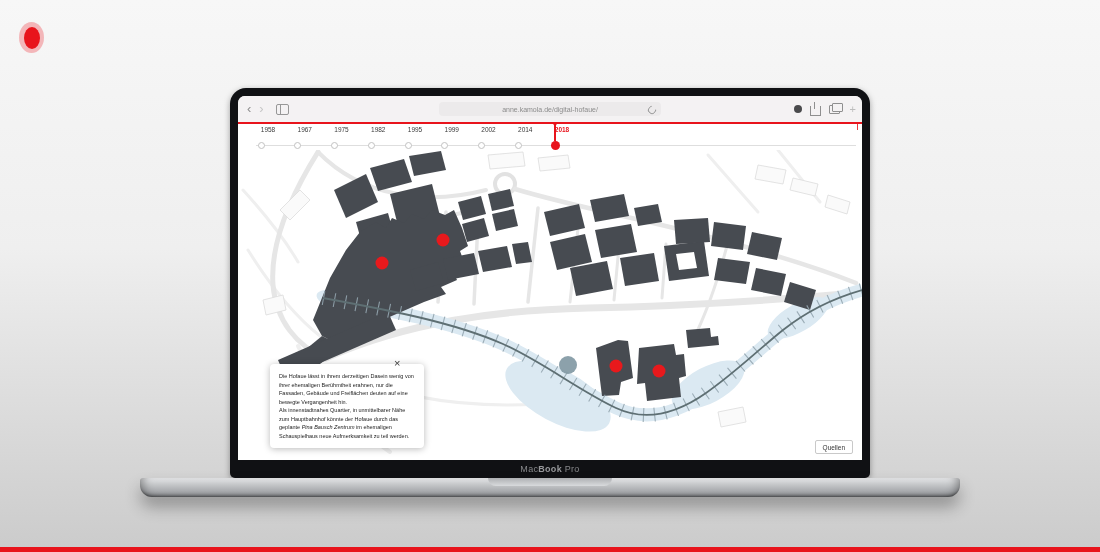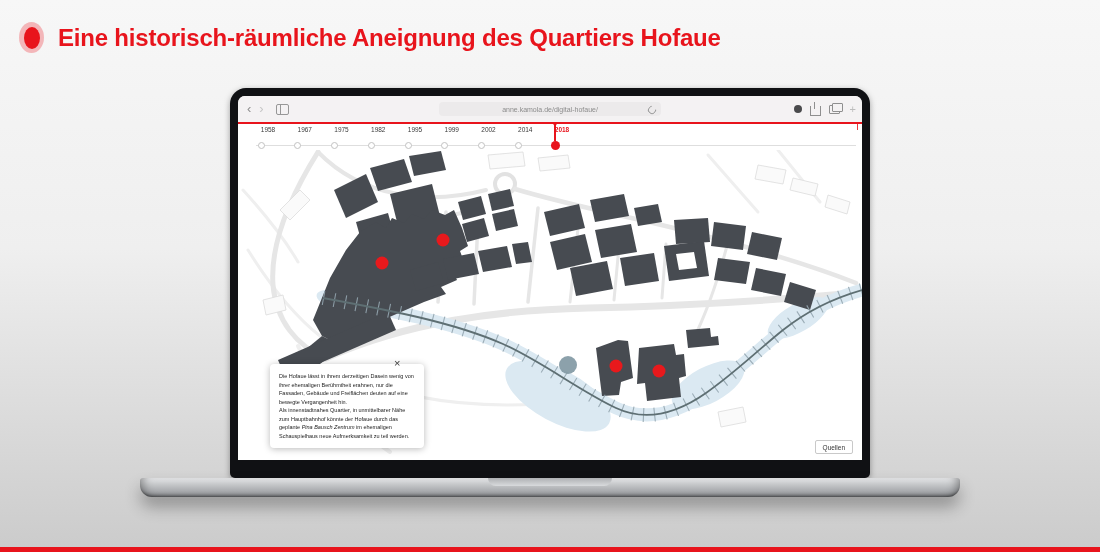--- a/index.html
+++ b/index.html
@@ -88,21 +88,20 @@
 </style>
 </head>
 <body>
 
 <div class="stage">
 
   <div class="app-header">
     <div class="header-dot-outer">
       <div class="header-dot-inner"></div>
     </div>
-    <div class="page-title">Eine historisch-räumliche Aneignung des Quartiers Hofaue</div>
   </div>
 
   <div class="laptop">
     <div class="bezel">
 
       <div class="browser">
 
         <div class="toolbar">
           <span class="nav-arrow nav-back">‹</span>
           <span class="nav-arrow nav-fwd">›</span>
@@ -265,20 +264,21 @@
         <div class="popup">
           <p>Die Hofaue lässt in ihrem derzeitigen Dasein wenig von ihrer ehemaligen Berühmtheit erahnen, nur die Fassaden, Gebäude und Freiflächen deuten auf eine bewegte Vergangenheit hin.</p>
           <p><span>Als innenstadtnahes Quartier, in unmittelbarer Nähe zum Hauptbahnhof könnte der Hofaue durch das geplante </span><i>Pina Bausch Zentrum</i><span> im ehemaligen Schauspielhaus neue Aufmerksamkeit zu teil werden.</span></p>
         </div>
         <span class="popup-close">×</span>
 
         <button class="quellen-btn">Quellen</button>
 
       </div>
 
+      <div class="bezel-label"><span>Mac</span><b>Book</b><span> Pro</span></div>
     </div>
 
     <div class="base">
       <div class="base-notch"></div>
     </div>
   </div>
 
   <div class="bottom-bar"></div>
 </div>
 

